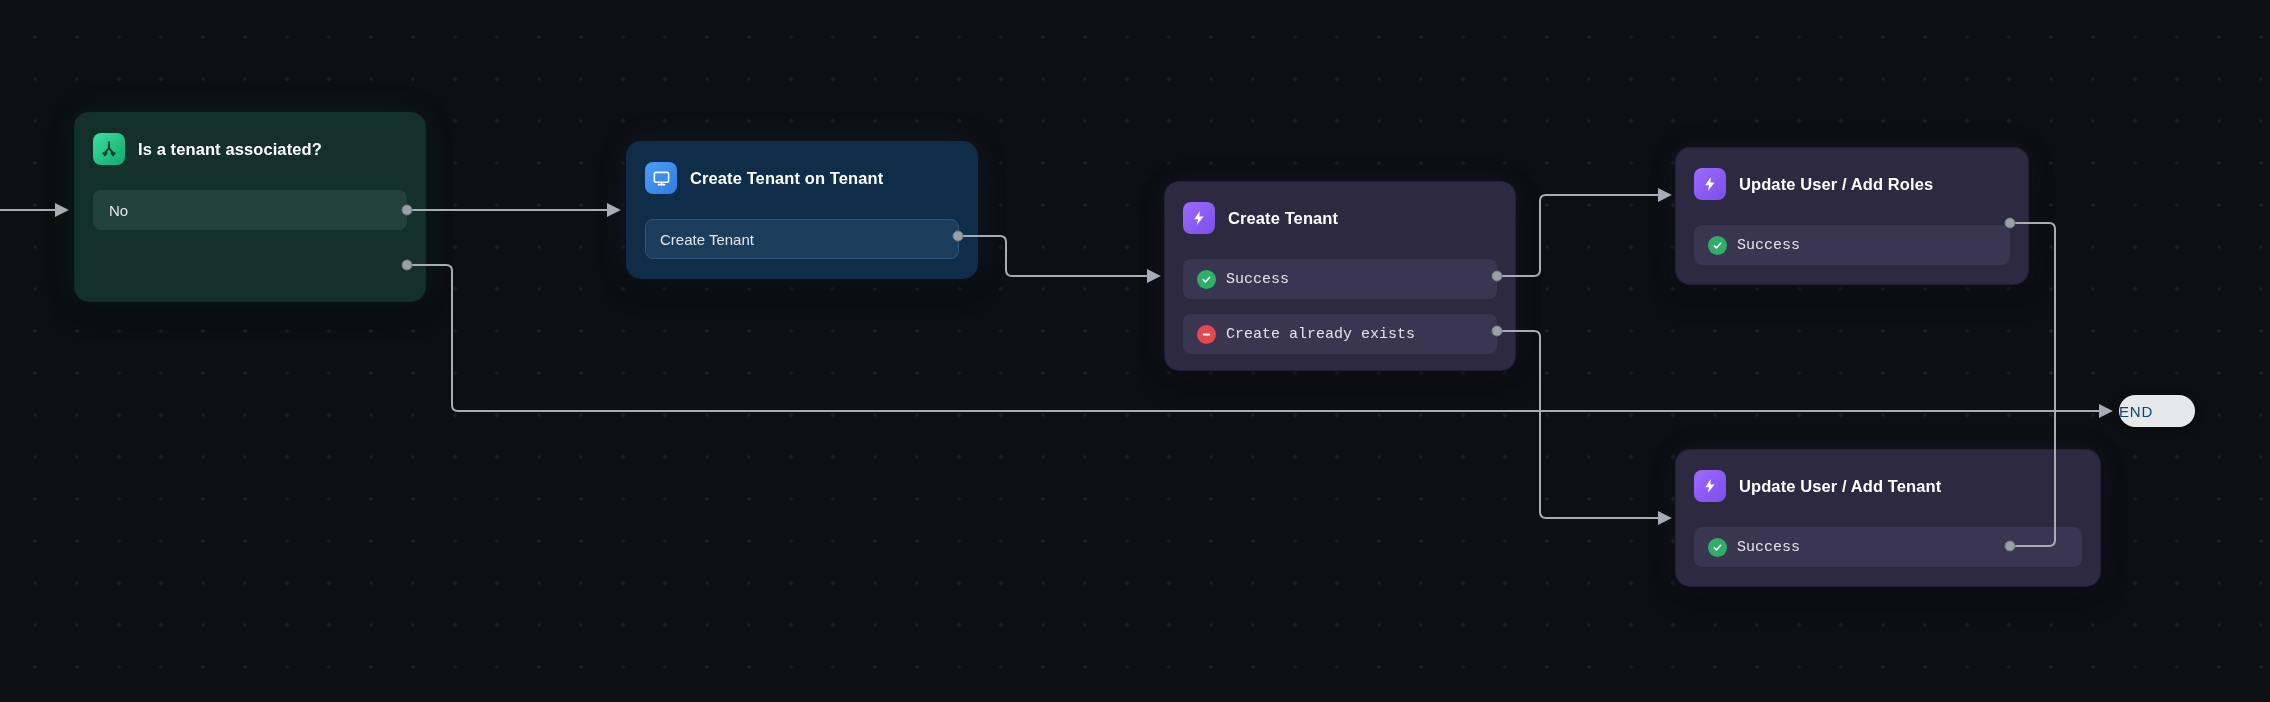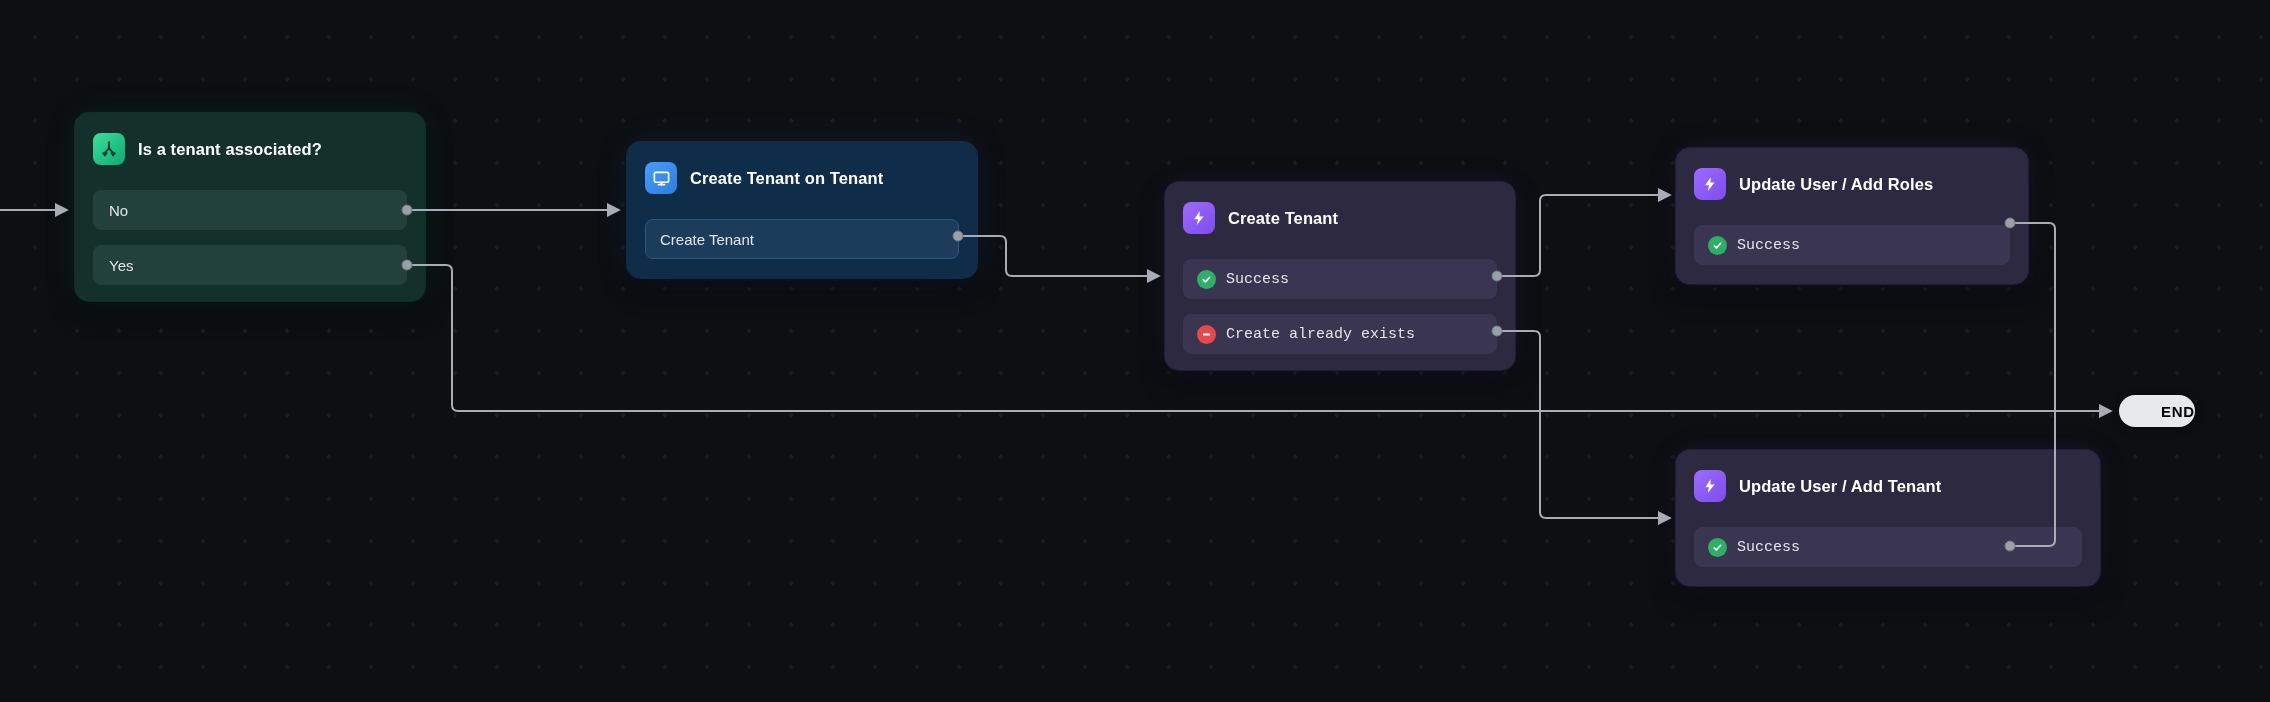--- a/index.html
+++ b/index.html
@@ -33,22 +33,22 @@
   .icon-blue{background:linear-gradient(135deg,#4a9df8,#2f7de0);}
   
   .node-action{background:#2d2940;box-shadow:0 0 0 1px rgba(155,123,255,.14),0 0 30px rgba(139,92,246,.10),0 12px 26px rgba(0,0,0,.38);}
   .node-action .row{background:#3a3550;font-family:Liberation Mono, monospace;}
   .icon-purple{background:linear-gradient(135deg,#9d6bff,#7c4dea);}
   .status-dot{width:19px;height:19px;border-radius:50%;display:flex;align-items:center;justify-content:center;flex:0 0 19px;}
   .status-success{background:#2fae68;}
   .status-error{background:#e5484d;}
   .end-pill{
     position:absolute;z-index:2;left:2119px;top:395px;width:76px;height:32px;border-radius:16px;
-    background:#e6e8ec;color:#000000;font-weight:700;font-size:15px;letter-spacing:.8px;
-    display:flex;align-items:center;justify-content:flex-end;
+    background:#e6e8ec;color:#0c4a6e;font-weight:400;font-size:15px;letter-spacing:.8px;
+    display:flex;align-items:center;justify-content:flex-start;
     box-shadow:0 2px 8px rgba(0,0,0,.4);
   }
   
   #node-0{left:75px;top:113px;width:350px;height:188px;}
   #node-1{left:627px;top:142px;width:350px;height:136px;}
   #node-2{left:1165px;top:182px;width:350px;height:188px;}
   #node-3{left:1676px;top:127px;width:352px;height:136px;margin-top:21px;}
   #node-4{left:1676px;top:450px;width:424px;height:136px;}
 </style>
 </head>
@@ -93,23 +93,20 @@
           <path d="M3 11.6 L4.4 13.4 L5.8 11.6" fill="none"></path>
           <path d="M10.2 11.6 L11.6 13.4 L13 11.6" fill="none"></path>
         </svg>
       </span>
       <span class="node-title">Is a tenant associated?</span>
     </div>
     <div class="rows">
       <div class="row">
         <span>No</span>
       </div>
-      <div class="row">
-        <span>Yes</span>
-      </div>
     </div>
   </div>
 
   <div class="node node-screen" id="node-1">
     <div class="node-header">
       <span class="node-icon icon-blue">
         <svg width="19" height="19" viewBox="0 0 20 20" fill="none" stroke="#ffffff" stroke-width="1.7" stroke-linecap="round" stroke-linejoin="round">
           <rect x="2.5" y="3.5" width="15" height="10.5" rx="1.6"></rect>
           <path d="M10 14 v2.5"></path>
           <path d="M6.8 16.5 h6.4"></path>

